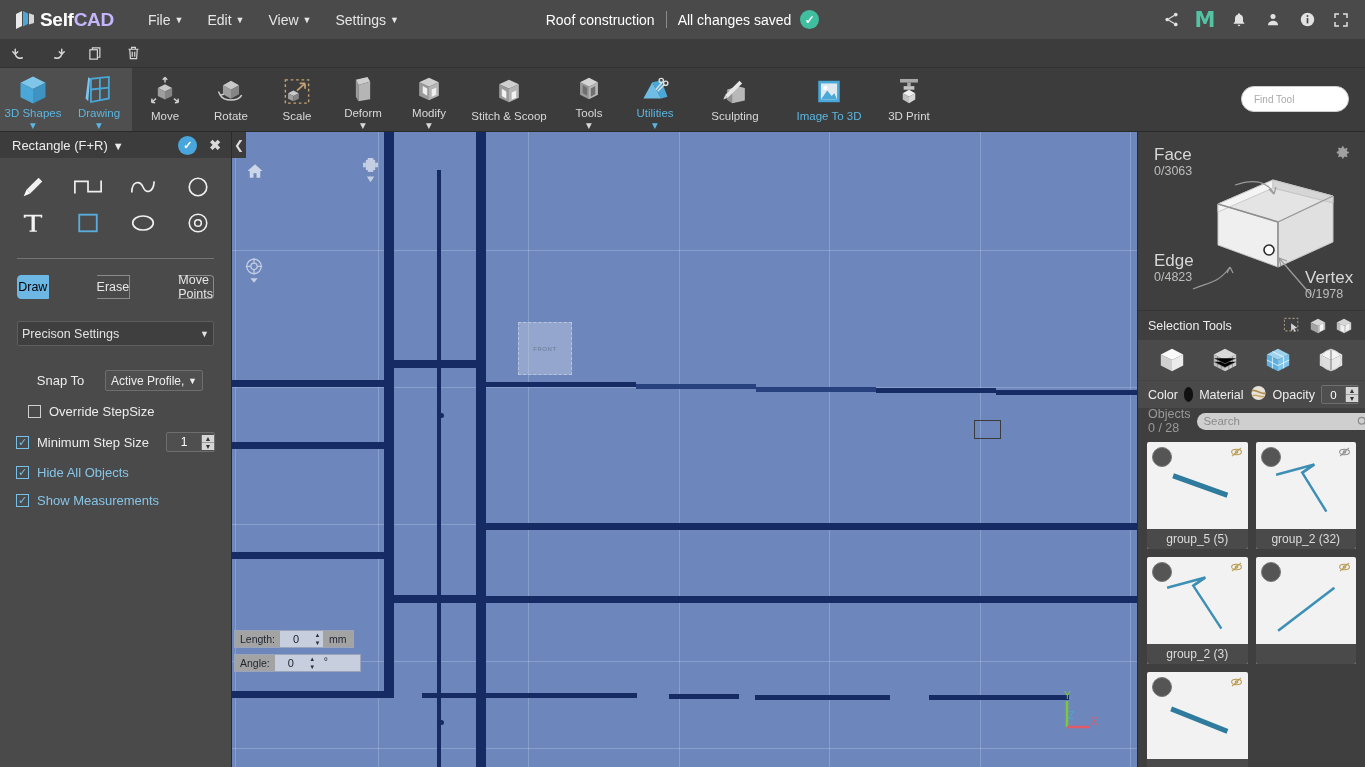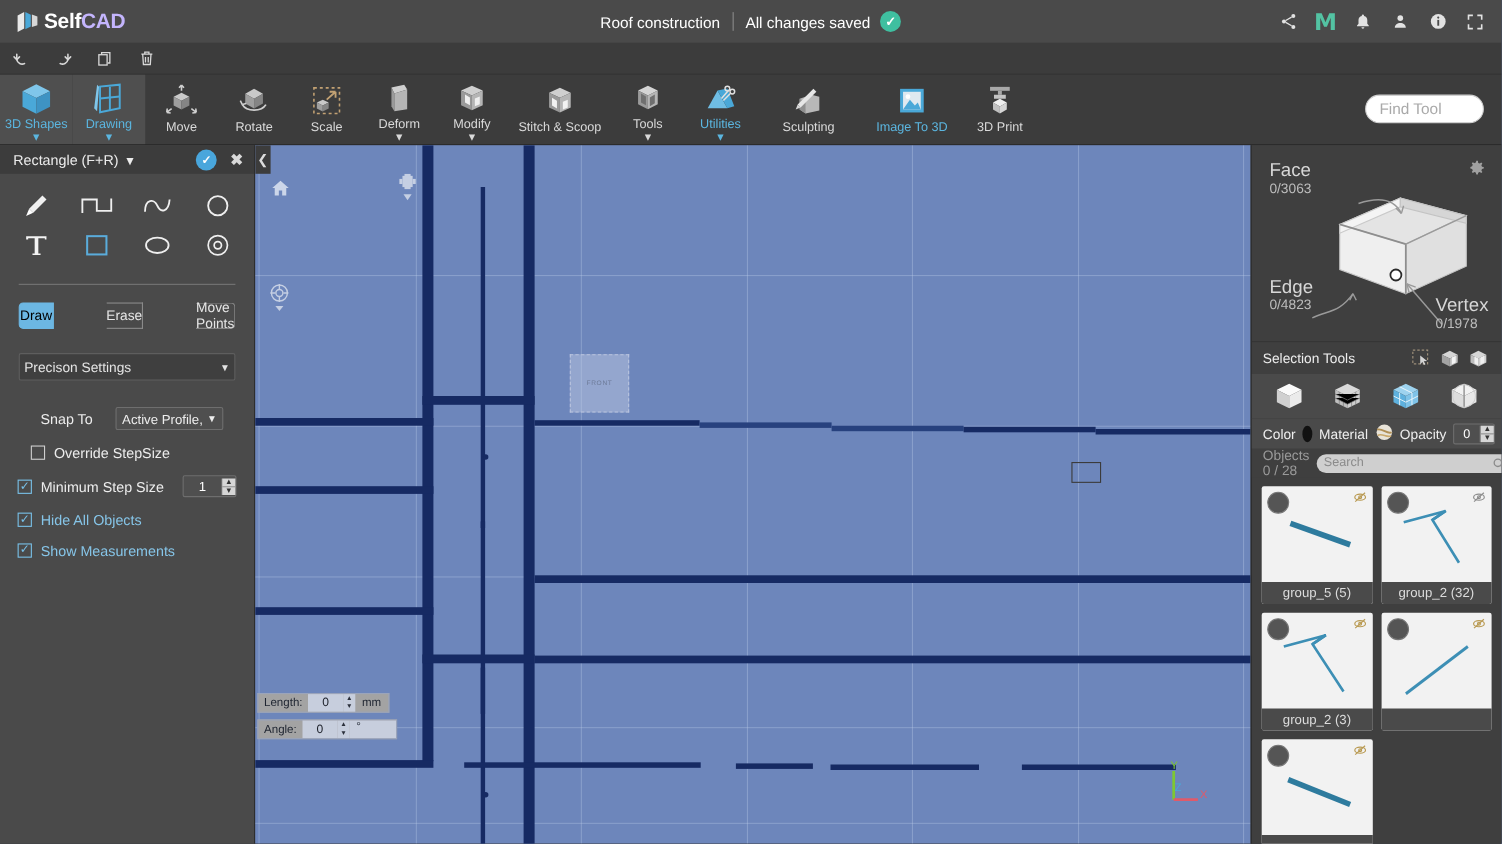--- a/index.html
+++ b/index.html
@@ -85,21 +85,21 @@
   .rb-label { font-size: 11.5px; color: #d9d9d9; white-space: nowrap; line-height: 12px; }
   .rb-item.hl .rb-label { color: #5bb6e0; }
   .findtool {
     position: absolute; right: 16px; top: 18px;
     width: 108px; height: 26px; border-radius: 13px;
     background: #fff; border: 1px solid #cfcfcf;
     display: flex; align-items: center; padding: 0 12px;
   }
   .findtool input {
     border: none; outline: none; background: transparent;
-    font-size: 14px; color: #8d8d8d; width: 100%;
+    font-size: 10px; color: #8d8d8d; width: 100%;
     font-family: "Liberation Sans", sans-serif;
   }
   .findtool input::placeholder { color: #a9a9a9; }
 
   
   .leftpanel {
     position: absolute; left: 0; top: 132px; width: 232px; height: 635px;
     background: #4a4a4a; border-right: 1px solid #2b2b2b;
   }
   .lp-header {
@@ -301,20 +301,26 @@
   <div class="topbar">
     <div class="logo-wrap">
       <span class="logo-cube">
         <svg width="22" height="22" viewBox="0 0 22 22">
           <path d="M2 5 L8 2 L8 17 L2 20 Z" fill="#e9e9e9"></path>
           <path d="M9 2 L14 4.5 L14 15 L9 17.5 Z" fill="#4aa8d8"></path>
           <path d="M15 4.2 L20 6 L20 14 L15 15.6 Z" fill="#d7d7d7"></path>
         </svg>
       </span>
       <span class="logo-text"><span class="w">Self</span><span class="b">CAD</span></span>
+    </div>
+    <div class="menu">
+      <div class="menu-item"><span>File</span><span class="caret">▼</span></div>
+      <div class="menu-item"><span>Edit</span><span class="caret">▼</span></div>
+      <div class="menu-item"><span>View</span><span class="caret">▼</span></div>
+      <div class="menu-item"><span>Settings</span><span class="caret">▼</span></div>
     </div>
 
     <div class="doc-center">
       <div class="doc-inner">
         <span class="doc-title">Roof construction</span>
         <span class="doc-sep"></span>
         <span class="doc-saved">All changes saved</span>
         <span class="saved-check">✓</span>
       </div>
     </div>

